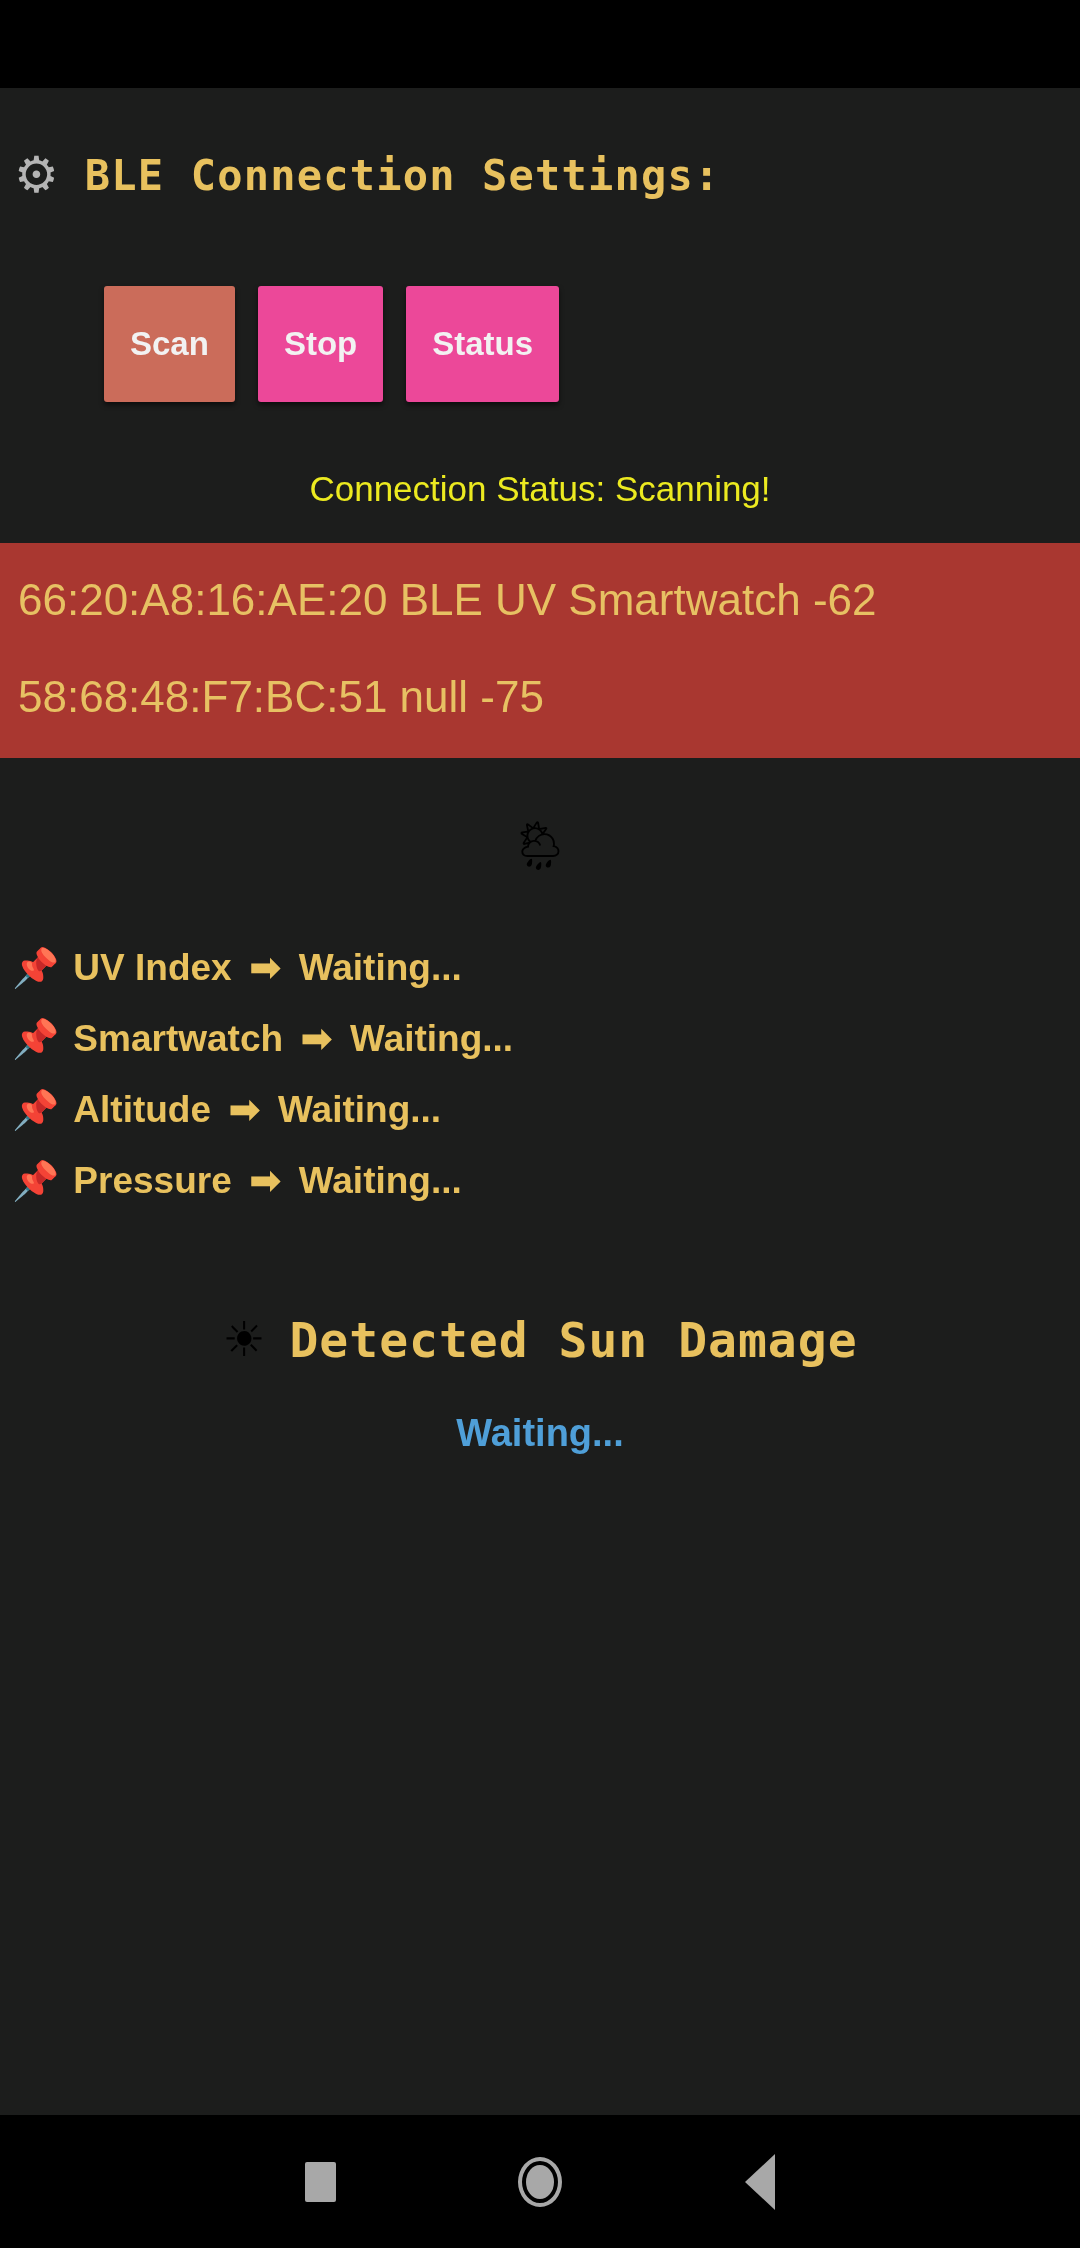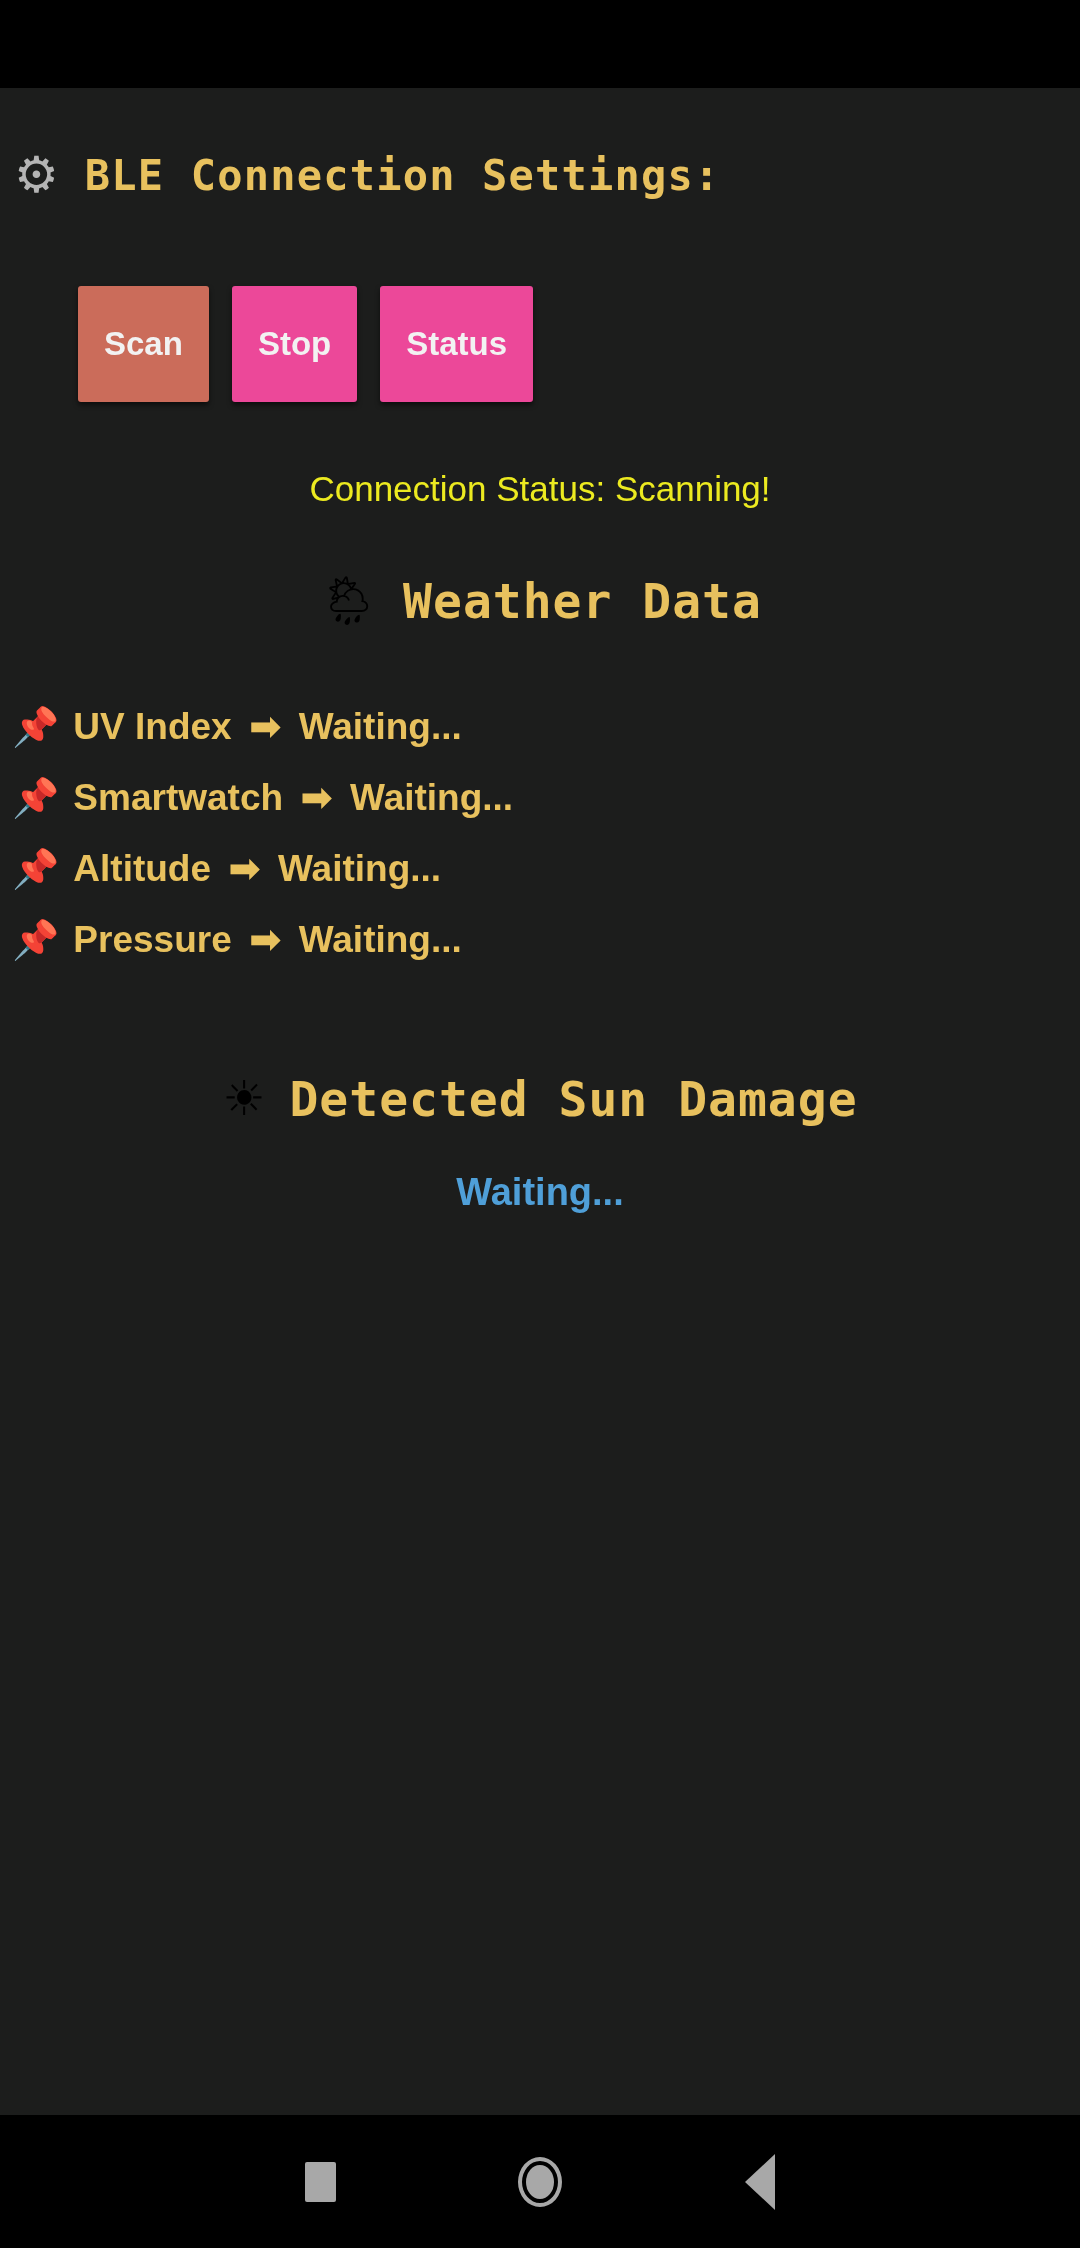--- a/index.html
+++ b/index.html
@@ -59,21 +59,21 @@
     color: #e8c15e;
     letter-spacing: 1.2px;
     white-space: nowrap;
   }
 
   
   .button-row {
     display: flex;
     align-items: flex-start;
     margin-top: 86px;
-    padding-left: 78px;
+    padding-left: 104px;
     gap: 23px;
   }
   .btn {
     background: #ec4899;
     color: #f2f2f2;
     font-family: "Liberation Sans", sans-serif;
     font-size: 33px;
     font-weight: 700;
     border: none;
     border-radius: 3px;
@@ -242,24 +242,27 @@
     </div>
 
     <div class="button-row">
       <div class="btn pressed">Scan</div>
       <div class="btn">Stop</div>
       <div class="btn">Status</div>
     </div>
 
     <div class="conn-status">Connection Status: Scanning!</div>
 
+    <div class="device-list">
+      <div class="device-item">66:20:A8:16:AE:20 BLE UV Smartwatch -62</div>
+      <div class="device-item">58:68:48:F7:BC:51 null -75</div>
+    </div>
 
     <div class="section-heading">
       <span class="emoji">🌦</span>
-      <span class="label">Weather Data</span>
     </div>
 
     <div class="weather-list">
       <div class="weather-row">
         <span class="pin">📌</span>
         <span class="text">UV Index</span>
         <span class="arrow">➡</span>
         <span class="text">Waiting...</span>
       </div>
       <div class="weather-row">

